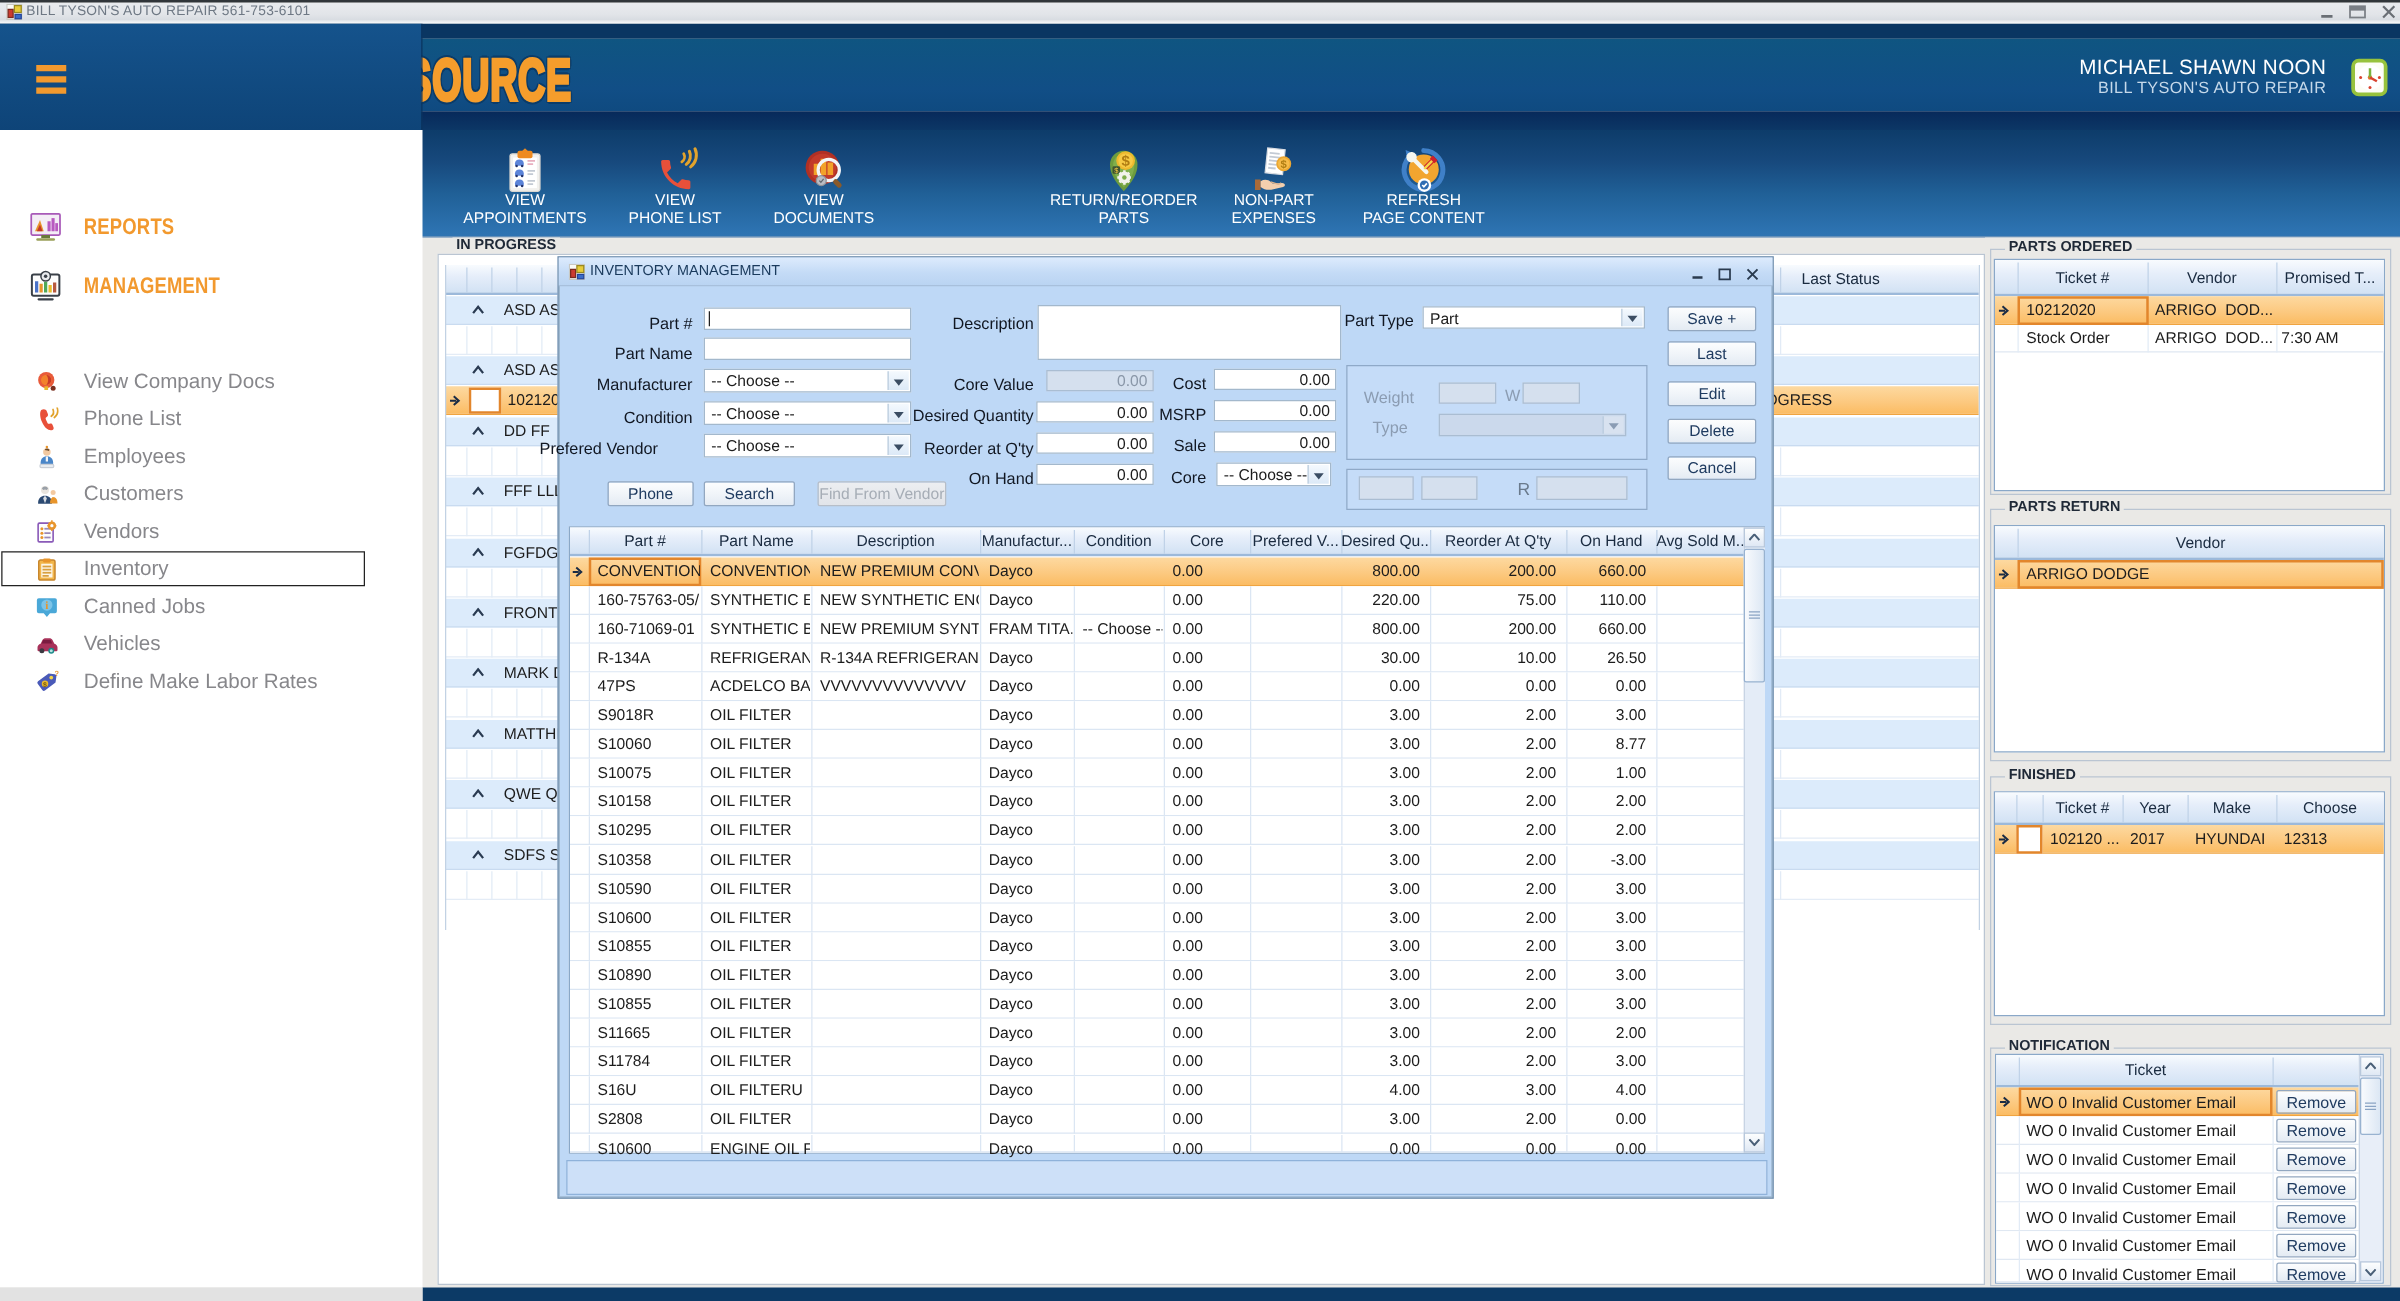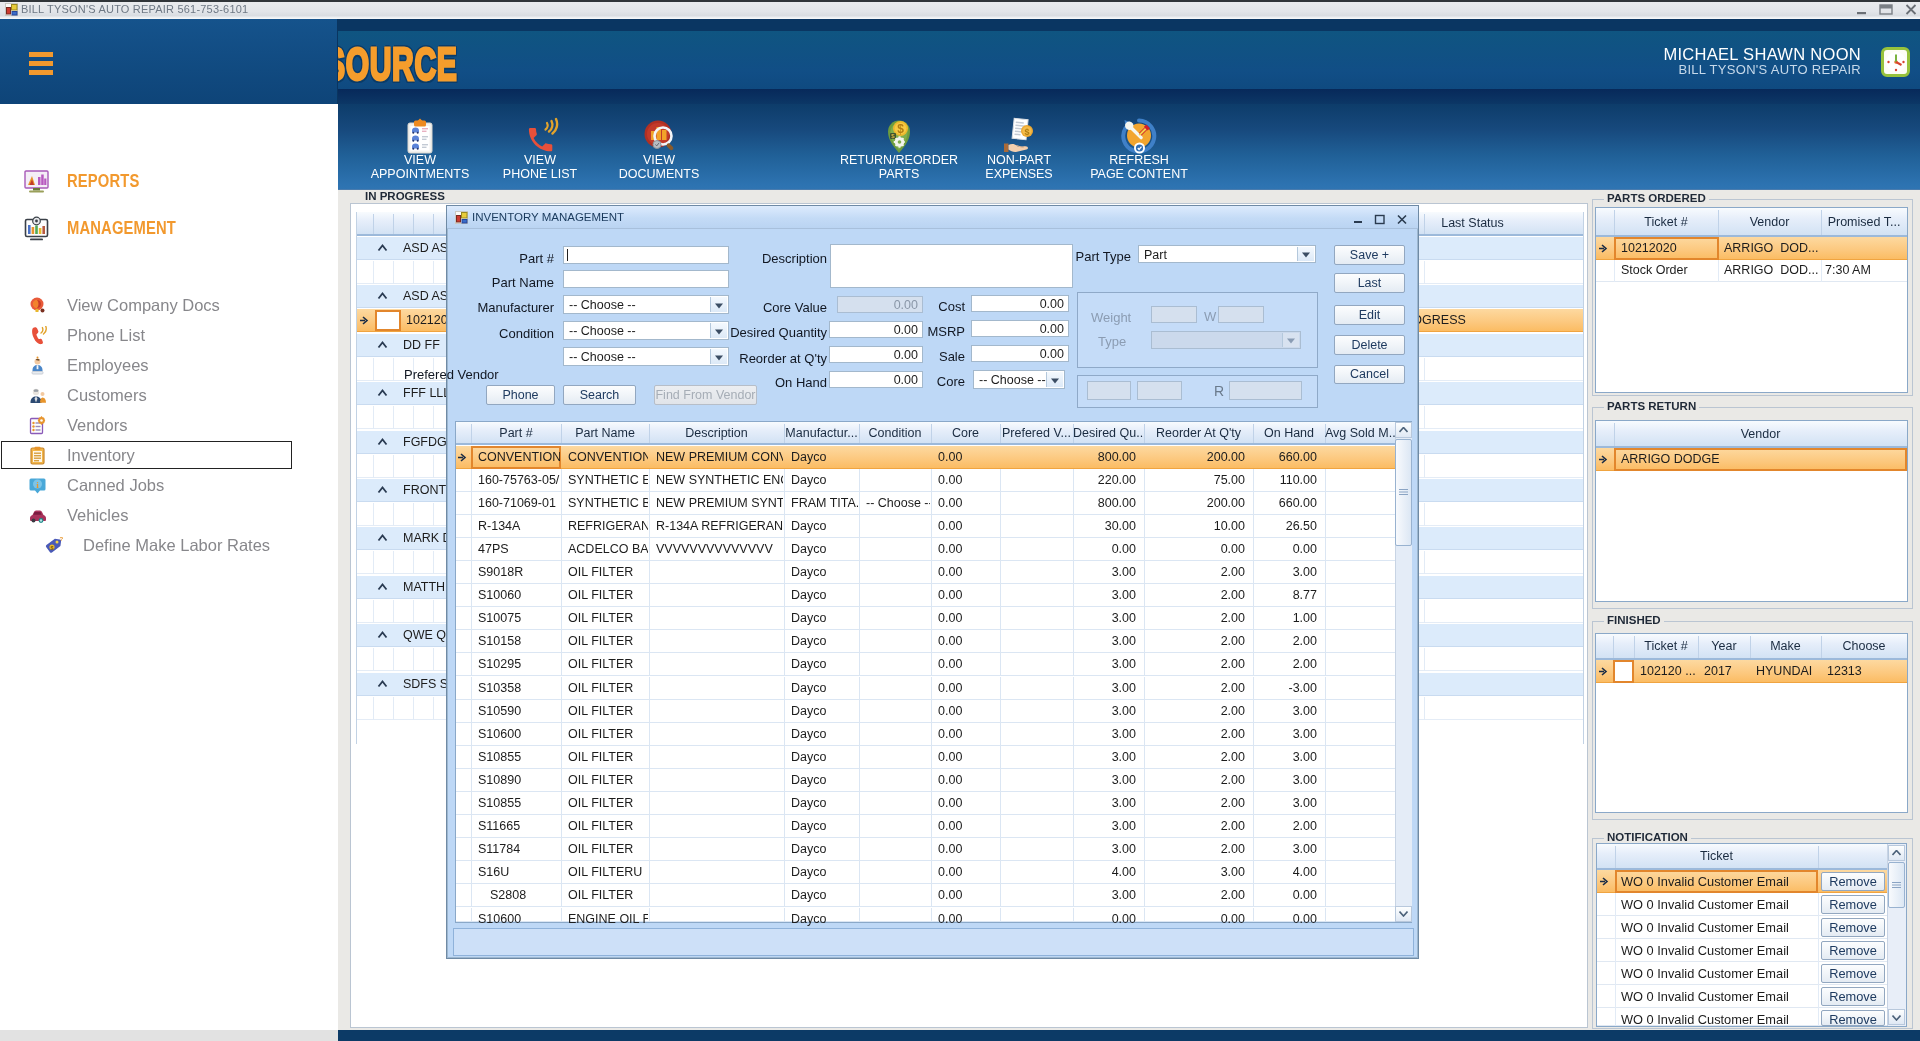--- a/index.html
+++ b/index.html
@@ -334,21 +334,21 @@
 <div class="abs" style="left:0;top:506px;width:338px;height:20px">
       <svg class="abs micsub" viewBox="0 0 19 19">
         <path d="M2 12 c0-1.5 1-2.5 2.5-3 l1.5-3 c.5-1 1.5-1.5 2.5-1.5 h3 c1 0 2 .5 2.5 1.5 l1.5 3 c1.5.5 2.5 1.5 2.5 3 v2 a1 1 0 0 1 -1 1 H3 a1 1 0 0 1 -1-1 z" fill="#a8325a"></path>
         <path d="M6.5 6 h6 l1.2 2.8 h-8.4 z" fill="#7a1c40"></path>
         <circle cx="5.5" cy="14.5" r="2" fill="#3a3a42"></circle>
         <circle cx="13" cy="14.5" r="2.4" fill="#1c8a8a"></circle>
         <circle cx="13" cy="14.5" r="1.2" fill="#b8e0e0"></circle>
       </svg>
       <div class="abs stxt" style="top:0px">Vehicles</div>
     </div>
-<div class="abs" style="left:16px;top:536px;width:338px;height:20px">
+<div class="abs" style="left:0;top:536px;width:338px;height:20px">
       <svg class="abs micsub" viewBox="0 0 19 19">
         <path d="M2.5 10 L10 2.5 h5 a1.5 1.5 0 0 1 1.5 1.5 v5 L9 16.5 a1.5 1.5 0 0 1 -2 0 L2.5 12 a1.5 1.5 0 0 1 0 -2 z" fill="#4a5ab8" transform="rotate(8 9 9)"></path>
         <circle cx="13" cy="6" r="1.5" fill="#f2d44a"></circle>
         <circle cx="8" cy="11" r="2.6" fill="#e8b82c"></circle>
         <text x="8" y="13.5" font-size="5.5" font-weight="bold" fill="#7a5a10" text-anchor="middle">$</text>
         <text x="15.5" y="5" font-size="6" font-weight="bold" fill="#e8952c">?</text>
       </svg>
       <div class="abs stxt" style="top:0px">Define Make Labor Rates</div>
     </div>
 <div class="abs" id="focusrect"></div>
@@ -620,21 +620,21 @@
           <span class="tri"></span>
         </div>
       </div>
 <div class="abs lbl" style="left:-23px;top:120px;width:130px;text-align:right">Condition</div>
 <div class="abs combo" style="left:116px;top:115px;width:166px;height:19px">
         <div style="font-size:12.5px;color:#1c1c1c;padding-left:5px;padding-top:2px">-- Choose --</div>
         <div class="combo-btn">
           <span class="tri"></span>
         </div>
       </div>
-<div class="abs lbl" style="left:-43px;top:161px;width:150px;text-align:left">Prefered Vendor</div>
+<div class="abs lbl" style="left:-43px;top:145px;width:150px;text-align:center">Prefered Vendor</div>
 <div class="abs combo" style="left:116px;top:141px;width:166px;height:19px">
         <div style="font-size:12.5px;color:#1c1c1c;padding-left:5px;padding-top:2px">-- Choose --</div>
         <div class="combo-btn">
           <span class="tri"></span>
         </div>
       </div>
 <div class="abs lbl" style="left:250px;top:45px;width:130px;text-align:right">Description</div>
 <div class="abs tbx" style="left:383px;top:38px;width:243px;height:44px"></div>
 <div class="abs lbl" style="left:250px;top:94px;width:130px;text-align:right">Core Value</div>
 <div class="abs tbx-d" style="left:390px;top:90px;width:86px;height:17px">
@@ -1091,21 +1091,21 @@
 <div class="abs" style="left:114px;top:678.4px;width:1px;height:23.1px;background:#dbe6f3"></div>
 <div class="abs" style="left:202px;top:678.4px;width:1px;height:23.1px;background:#dbe6f3"></div>
 <div class="abs" style="left:337px;top:678.4px;width:1px;height:23.1px;background:#dbe6f3"></div>
 <div class="abs" style="left:412px;top:678.4px;width:1px;height:23.1px;background:#dbe6f3"></div>
 <div class="abs" style="left:484px;top:678.4px;width:1px;height:23.1px;background:#dbe6f3"></div>
 <div class="abs" style="left:553px;top:678.4px;width:1px;height:23.1px;background:#dbe6f3"></div>
 <div class="abs" style="left:626px;top:678.4px;width:1px;height:23.1px;background:#dbe6f3"></div>
 <div class="abs" style="left:697px;top:678.4px;width:1px;height:23.1px;background:#dbe6f3"></div>
 <div class="abs" style="left:806px;top:678.4px;width:1px;height:23.1px;background:#dbe6f3"></div>
 <div class="abs" style="left:878px;top:678.4px;width:1px;height:23.1px;background:#dbe6f3"></div>
-<div class="abs cellt" style="left:43px;top:682.4px;width:82px">S2808</div>
+<div class="abs cellt" style="left:31px;top:682.4px;width:82px">S2808</div>
 <div class="abs cellt" style="left:121px;top:682.4px;width:80px">OIL FILTER</div>
 <div class="abs cellt" style="left:344px;top:682.4px;width:67px">Dayco</div>
 <div class="abs cellt" style="left:491px;top:682.4px;width:61px">0.00</div>
 <div class="abs cellt" style="left:626px;top:682.4px;width:63px;text-align:right">3.00</div>
 <div class="abs cellt" style="left:697px;top:682.4px;width:101px;text-align:right">2.00</div>
 <div class="abs cellt" style="left:806px;top:682.4px;width:64px;text-align:right">0.00</div>
 <div class="abs" style="left:9px;top:701.5px;width:939px;height:14.5px;background:#fff;border-bottom:1px solid #dbe6f3"></div>
 <div class="abs" style="left:24px;top:701.5px;width:1px;height:14.5px;background:#dbe6f3"></div>
 <div class="abs" style="left:114px;top:701.5px;width:1px;height:14.5px;background:#dbe6f3"></div>
 <div class="abs" style="left:202px;top:701.5px;width:1px;height:14.5px;background:#dbe6f3"></div>

